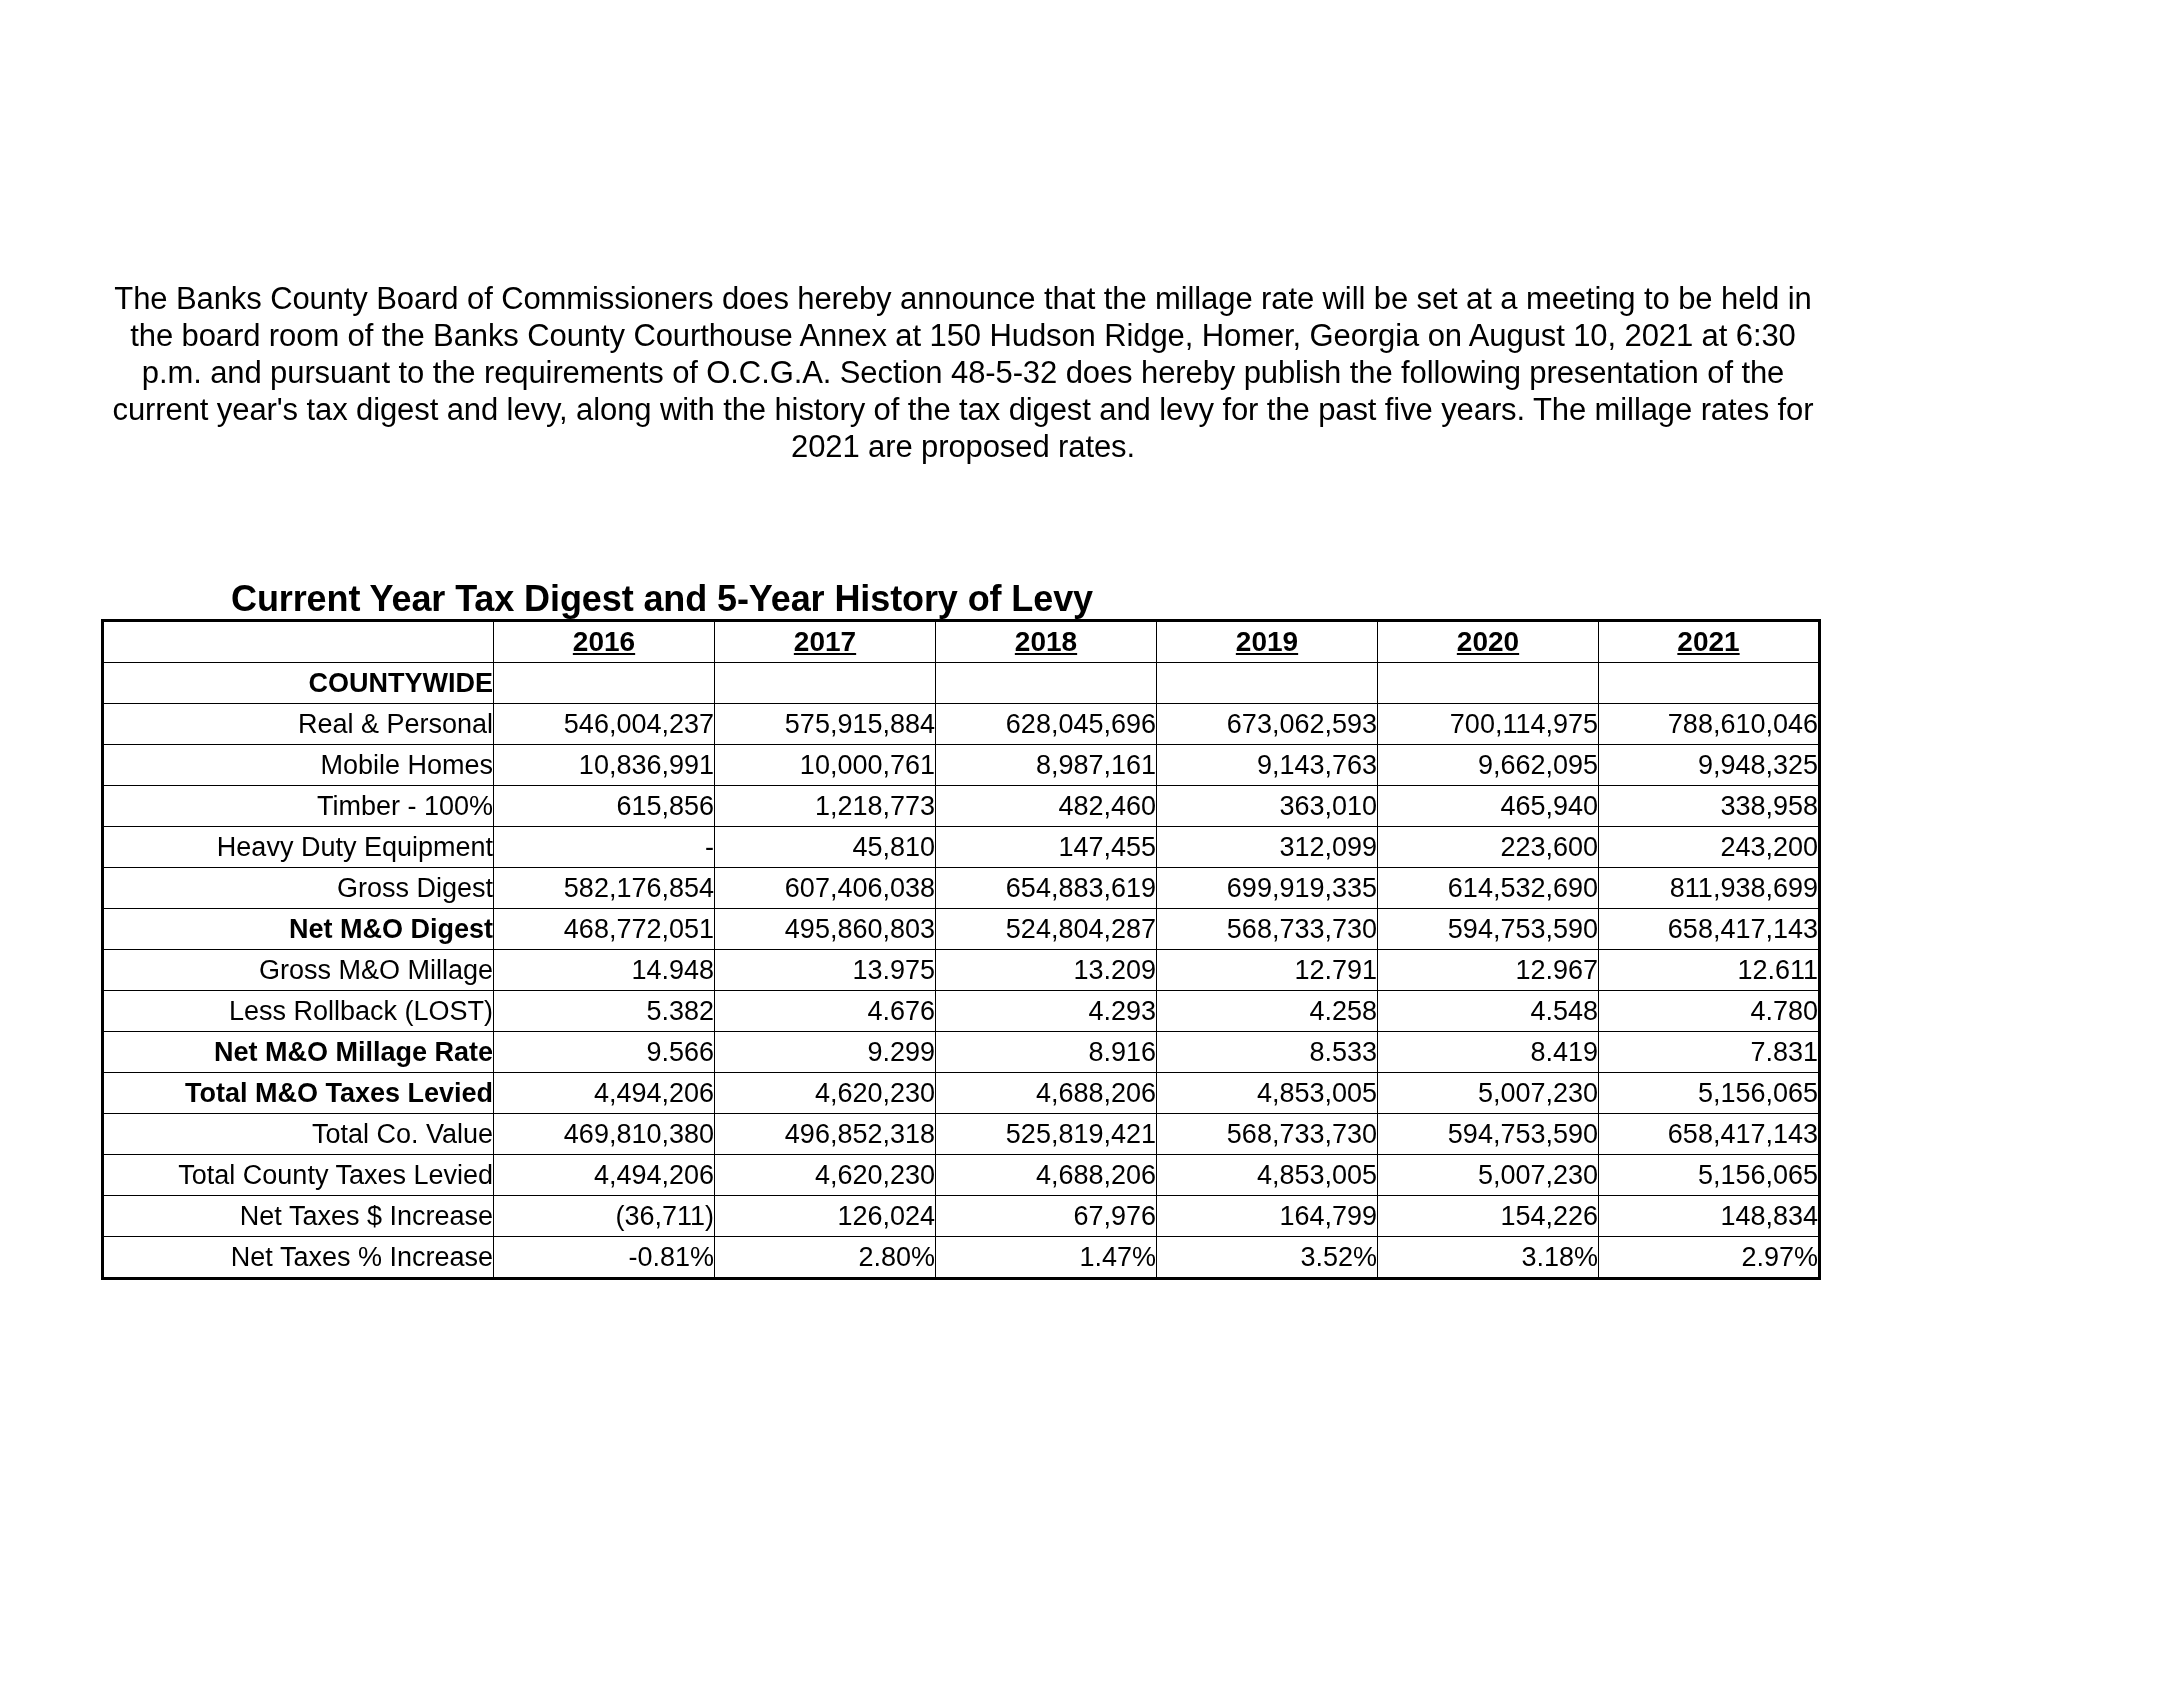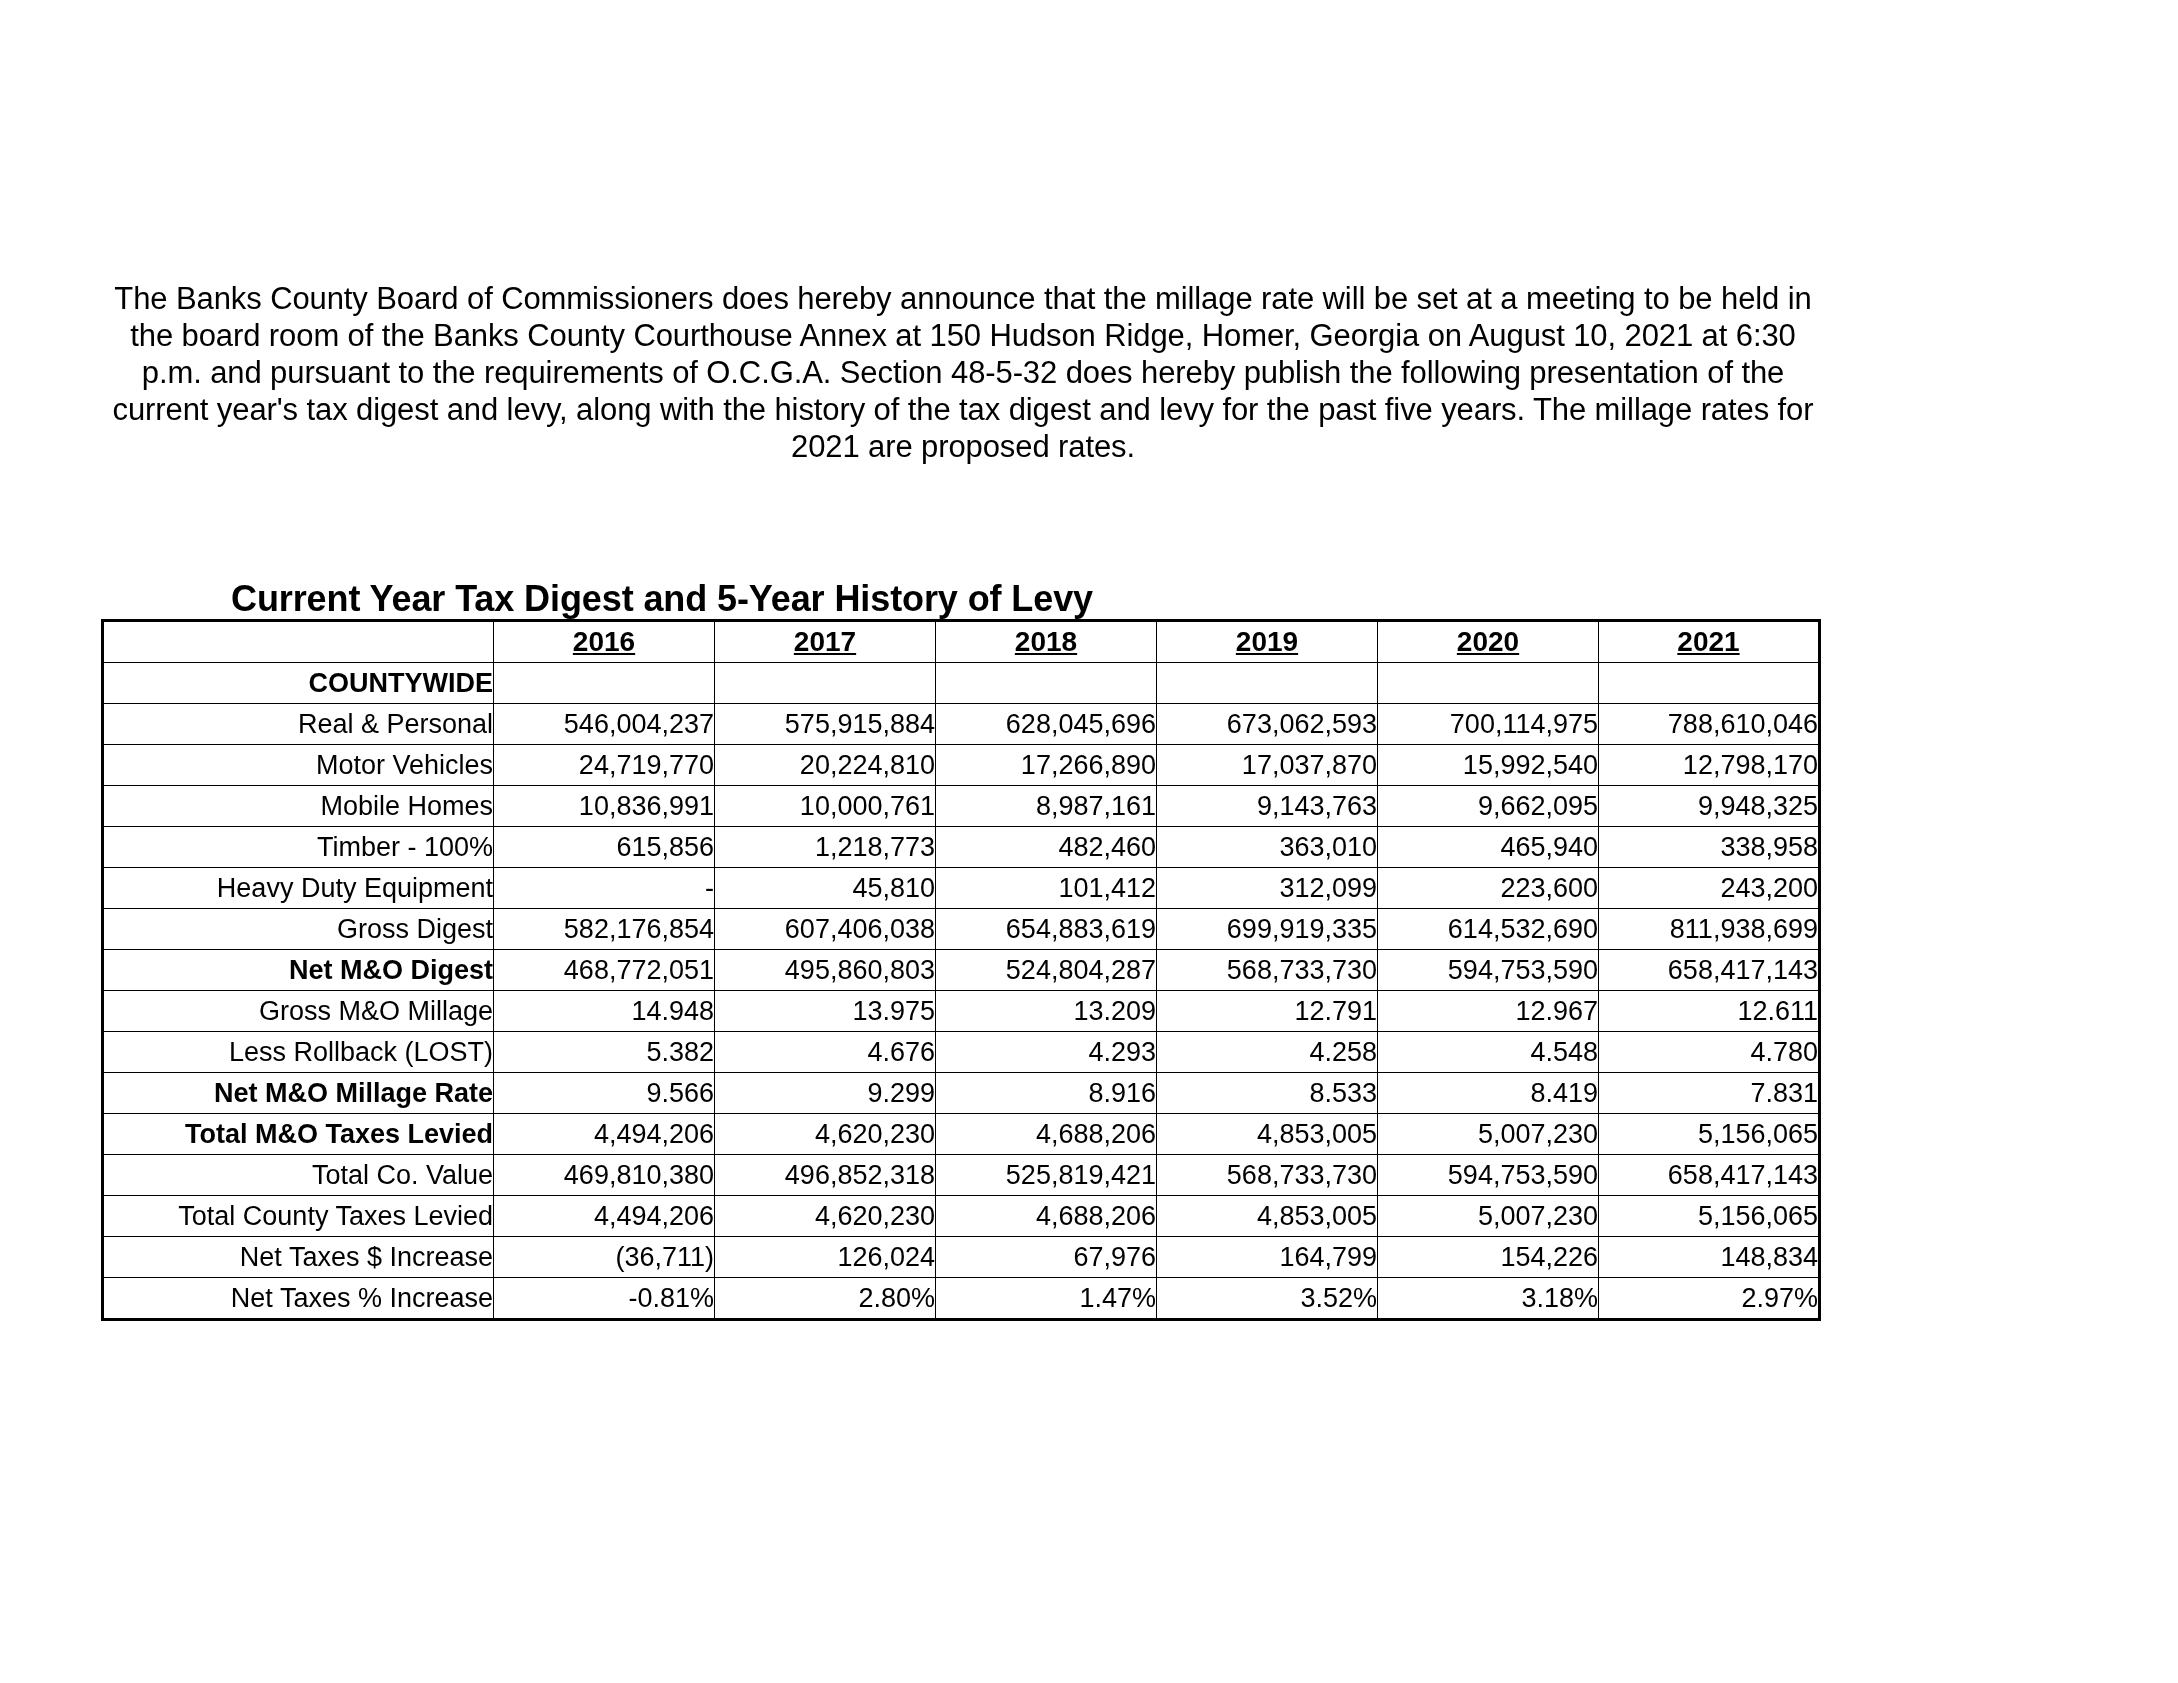--- a/index.html
+++ b/index.html
@@ -150,29 +150,20 @@
           <tr class="">
             <td class="cell-label">Real &amp; Personal</td>
             <td class="cell-num">546,004,237</td>
             <td class="cell-num">575,915,884</td>
             <td class="cell-num">628,045,696</td>
             <td class="cell-num">673,062,593</td>
             <td class="cell-num">700,114,975</td>
             <td class="cell-num">788,610,046</td>
           </tr>
           <tr class="">
-            <td class="cell-label">Motor Vehicles</td>
-            <td class="cell-num">24,719,770</td>
-            <td class="cell-num">20,224,810</td>
-            <td class="cell-num">17,266,890</td>
-            <td class="cell-num">17,037,870</td>
-            <td class="cell-num">15,992,540</td>
-            <td class="cell-num">12,798,170</td>
-          </tr>
-          <tr class="">
             <td class="cell-label">Mobile Homes</td>
             <td class="cell-num">10,836,991</td>
             <td class="cell-num">10,000,761</td>
             <td class="cell-num">8,987,161</td>
             <td class="cell-num">9,143,763</td>
             <td class="cell-num">9,662,095</td>
             <td class="cell-num">9,948,325</td>
           </tr>
           <tr class="">
             <td class="cell-label">Timber - 100%</td>
@@ -180,21 +171,21 @@
             <td class="cell-num">1,218,773</td>
             <td class="cell-num">482,460</td>
             <td class="cell-num">363,010</td>
             <td class="cell-num">465,940</td>
             <td class="cell-num">338,958</td>
           </tr>
           <tr class="">
             <td class="cell-label">Heavy Duty Equipment</td>
             <td class="cell-num">-</td>
             <td class="cell-num">45,810</td>
-            <td class="cell-num">101,412</td>
+            <td class="cell-num">147,455</td>
             <td class="cell-num">312,099</td>
             <td class="cell-num">223,600</td>
             <td class="cell-num">243,200</td>
           </tr>
           <tr class="">
             <td class="cell-label">Gross Digest</td>
             <td class="cell-num">582,176,854</td>
             <td class="cell-num">607,406,038</td>
             <td class="cell-num">654,883,619</td>
             <td class="cell-num">699,919,335</td>

